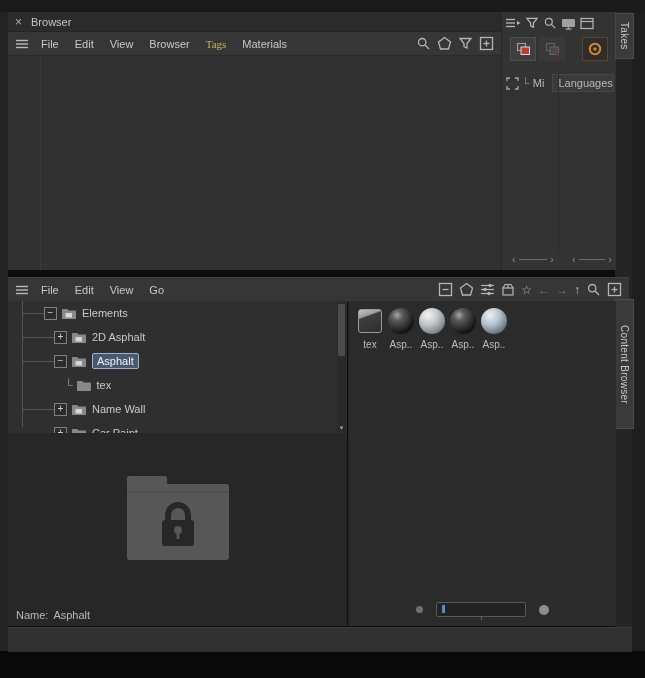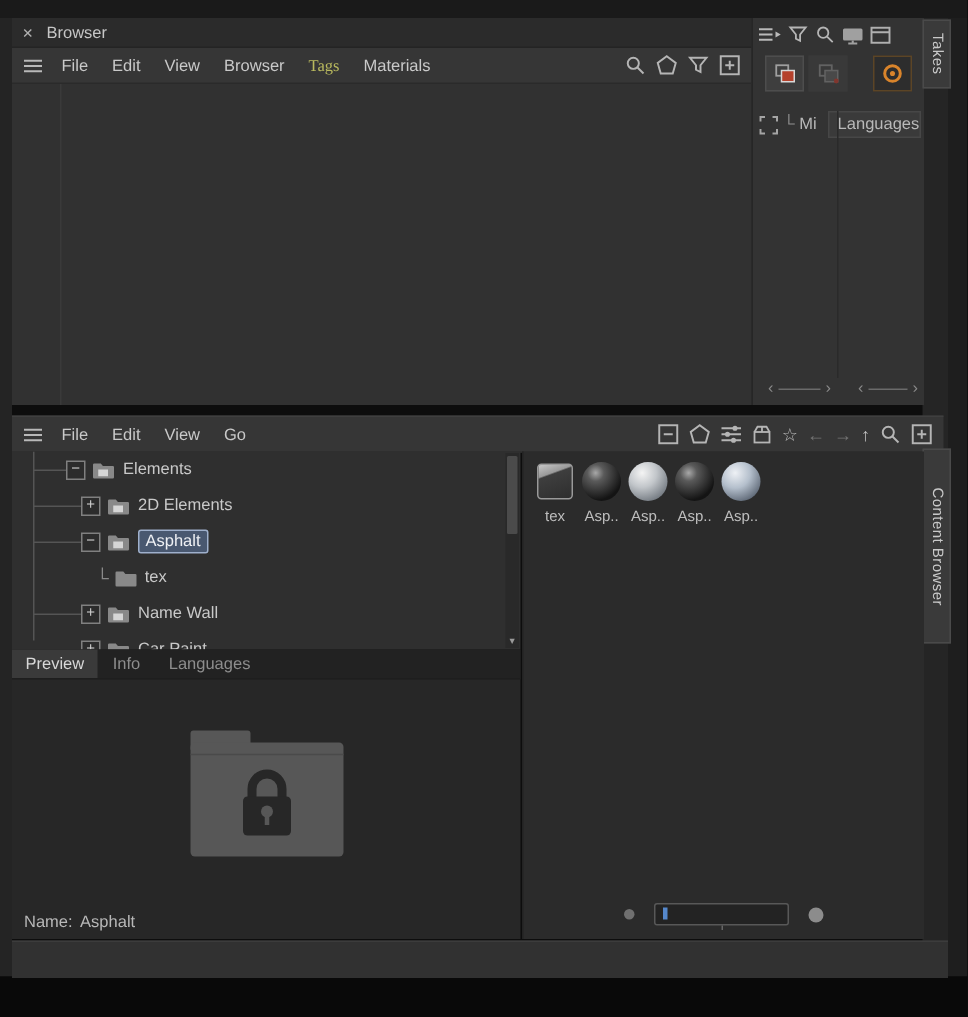--- a/index.html
+++ b/index.html
@@ -332,21 +332,21 @@
 
   <div class="trow">
     <span class="stub stub1"></span>
     <span class="texp">+</span>
     <span class="icon tfolder">
       <svg width="16" height="13" viewBox="0 0 16 13">
           <path d="M1 2.8 Q1 2 1.8 2 H6.2 L7.6 3.6 H14.2 Q15 3.6 15 4.4 V11.2 Q15 12 14.2 12 H1.8 Q1 12 1 11.2 Z" fill="#898989"></path>
           <rect x="4.5" y="6" width="6.5" height="4.5" fill="#d6d6d6"></rect>
         </svg>
     </span>
-    <span class="tlabel">2D Elements</span>
+    <span class="tlabel">2D Asphalt</span>
   </div>
 
   <div class="trow">
     <span class="stub stub1"></span>
     <span class="texp">−</span>
     <span class="icon tfolder">
       <svg width="16" height="13" viewBox="0 0 16 13">
           <path d="M1 2.8 Q1 2 1.8 2 H6.2 L7.6 3.6 H14.2 Q15 3.6 15 4.4 V11.2 Q15 12 14.2 12 H1.8 Q1 12 1 11.2 Z" fill="#898989"></path>
           <rect x="4.5" y="6" width="6.5" height="4.5" fill="#d6d6d6"></rect>
         </svg>
@@ -432,25 +432,20 @@
     <span class="dot-s"></span>
     <span class="slider">
       <span class="sthumb"></span>
       <span class="stick"></span>
     </span>
     <span class="dot-l"></span>
   </div>
 </div>
 
 <div id="preview" class="abs">
-  <div id="ptabs">
-    <span class="ptab active">Preview</span>
-    <span class="ptab">Info</span>
-    <span class="ptab">Languages</span>
-  </div>
   <div id="pbody">
     <span id="pfolder" class="icon">
       <svg width="118" height="96" viewBox="0 0 118 96">
         <rect x="8" y="6" width="40" height="14" rx="2" fill="#575757"></rect>
         <rect x="8" y="14" width="102" height="76" rx="3" fill="#575757"></rect>
         <line x1="8" y1="22" x2="110" y2="22" stroke="#4a4a4a" stroke-width="1"></line>
         <path d="M49 52 v-7 a10 10 0 0 1 20 0 v7" fill="none" stroke="#272727" stroke-width="6"></path>
         <rect x="43" y="50" width="32" height="26" rx="3" fill="#272727"></rect>
         <circle cx="59" cy="60" r="4" fill="#575757"></circle>
         <rect x="57.5" y="62" width="3" height="7" fill="#575757"></rect>

